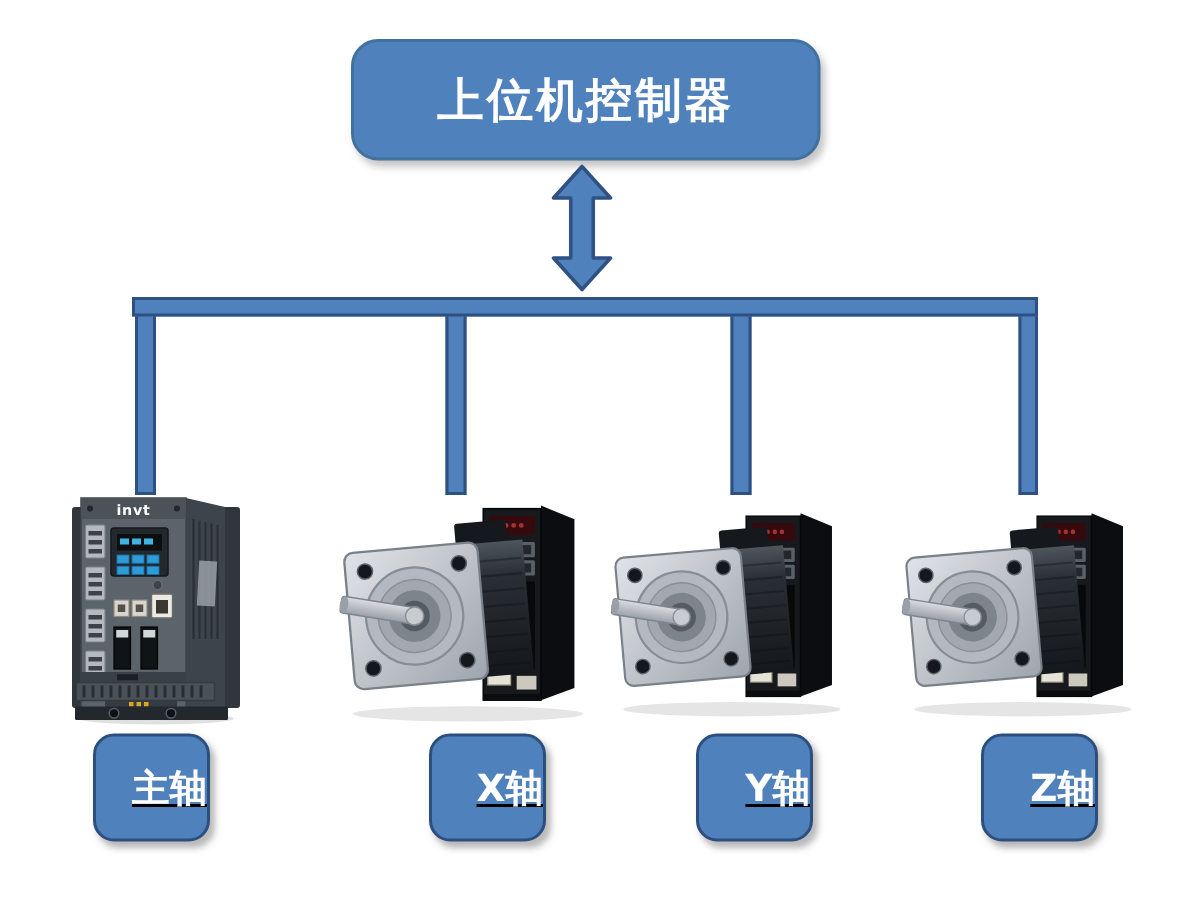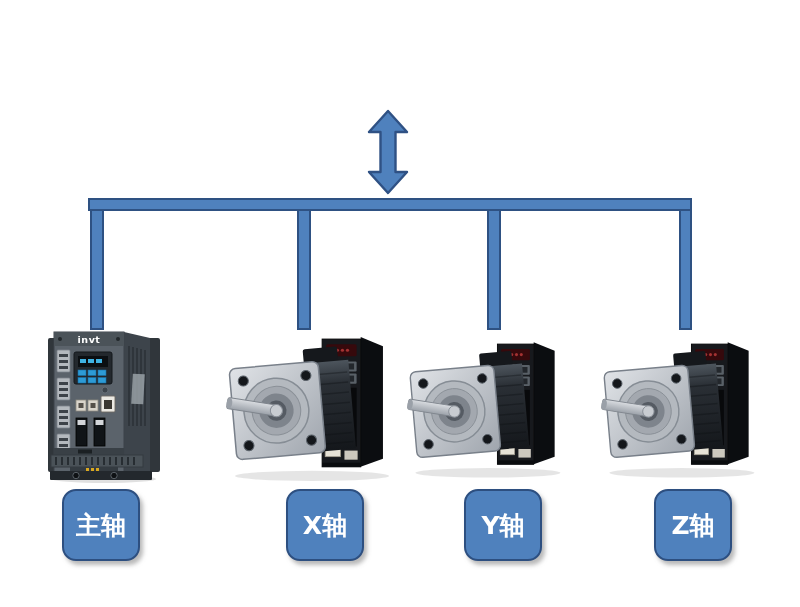--- a/index.html
+++ b/index.html
@@ -37,33 +37,36 @@
   .device{position:absolute;z-index:3;}
   .dev-spindle{left:46px;top:326px;width:118px;height:158px;}
   .dev-x{left:220px;top:331px;width:180px;height:152px;}
   .dev-y{left:404px;top:333px;width:164px;height:150px;}
   .dev-z{left:598px;top:333px;width:164px;height:150px;}
   
   .axis-label{
     position:absolute;top:489px;width:78px;height:72px;
     background:#4f81bd;border:2.5px solid #2d4f80;border-radius:14px;
     box-shadow:3px 4px 4px rgba(115,115,115,.5);
-    display:flex;align-items:center;justify-content:center;z-index:4;box-sizing:border-box;
+    display:flex;align-items:center;justify-content:flex-end;z-index:4;box-sizing:border-box;text-decoration:underline;
   }
   .axis-label .txt{color:#ffffff;font-size:25px;font-weight:bold;white-space:nowrap;}
   .al-spindle{left:62px;}
   .al-x{left:269px;margin-left:17px;}
   .al-y{left:464px;}
   .al-z{left:654px;}
 </style>
 </head>
 <body>
 
 <div class="stage">
 
+  <div class="controller">
+    <span class="txt">上位机控制器</span>
+  </div>
 
   <div class="arrow-wrap">
     <svg width="44" height="86" viewBox="0 0 44 86">
       <polygon points="22,2 41,23 29.5,23 29.5,63 41,63 22,84 3,63 14.5,63 14.5,23 3,23" fill="#4f81bd" stroke="#2f5184" stroke-width="2.4" stroke-linejoin="round"></polygon>
     </svg>
   </div>
 
   <div class="bus"></div>
   <div class="drop d1"></div>
   <div class="drop d2"></div>

